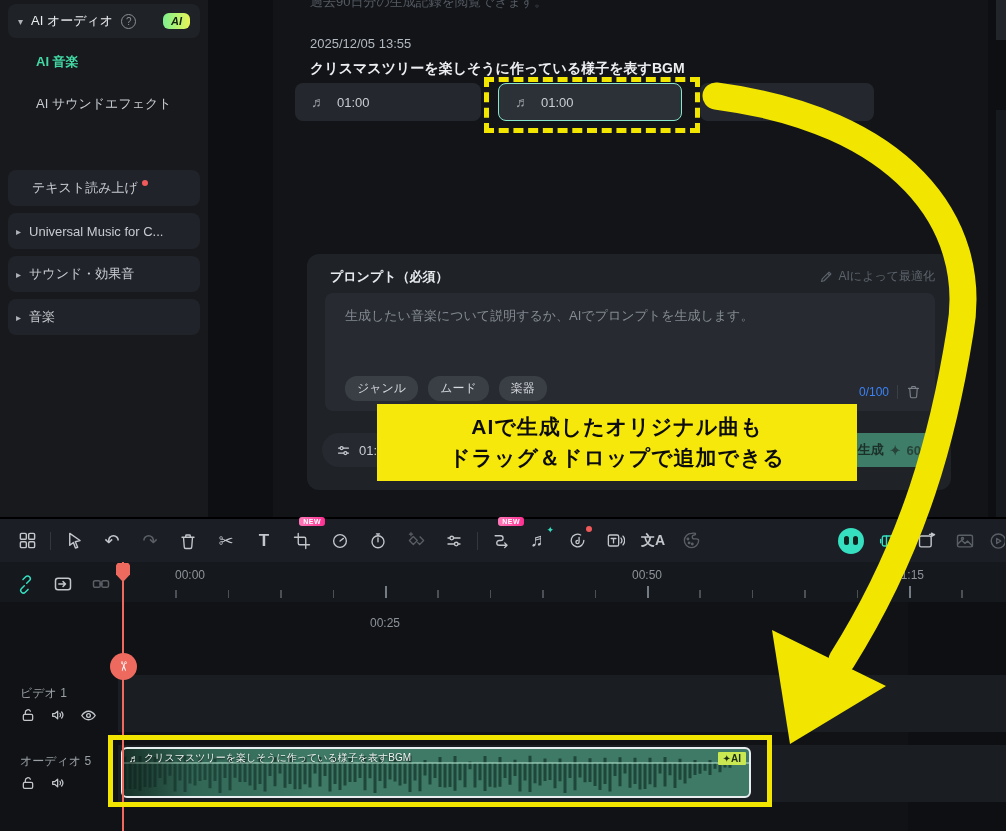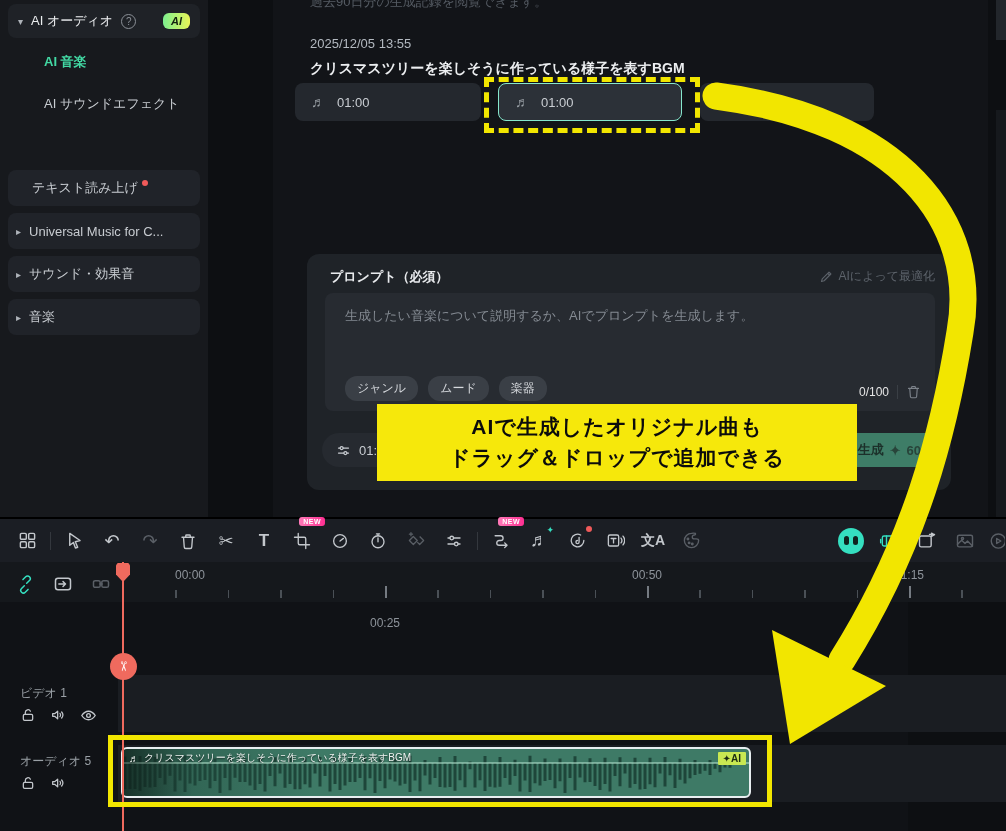--- a/index.html
+++ b/index.html
@@ -11,21 +11,21 @@
   
   .sidebar { left:0; top:0; width:208px; height:517px; background:#17191d; z-index:2; }
   .sb-header { position:absolute; left:8px; top:4px; width:192px; height:34px; background:#1f2227;
     border-radius:8px; display:flex; align-items:center; gap:8px; padding:0 10px; }
   .caret { color:#aeb3b9; font-size:10px; }
   .sb-header-label { color:#eceef0; font-size:13px; font-weight:normal; }
   .help-circle { width:15px; height:15px; border:1.4px solid #8b9097; border-radius:50%;
     color:#8b9097; font-size:10px; line-height:13px; text-align:center; }
   .ai-badge { margin-left:auto; background:linear-gradient(90deg,#7df08f,#e9f557);
     color:#13230f; font-weight:bold; font-style:italic; font-size:11px; padding:2px 8px; border-radius:6px; }
-  .sb-item { position:absolute; left:12px; width:100%; height:36px; display:flex; align-items:center;
+  .sb-item { position:absolute; left:4px; width:100%; height:36px; display:flex; align-items:center;
     padding-left:32px; color:#c8ccd1; font-size:13px; cursor:pointer; }
   .sb-item.pill { left:8px; width:192px; background:#202329; border-radius:8px; padding-left:24px; }
   .sb-item .caret { margin-right:8px; margin-left:-16px; }
   .sb-item.active { color:#42d9a4; font-weight:bold; }
   .red-dot { width:6px; height:6px; background:#f05a5a; border-radius:50%; margin:-10px 0 0 4px; }
 
   
   .main { left:273px; top:0; width:715px; height:517px; background:#121418; z-index:1; }
   .history-note { position:absolute; left:37px; top:-7px; color:#565c64; font-size:13px; }
   .timestamp { position:absolute; left:37px; top:36px; color:#b3b9c0; font-size:13px; }
@@ -39,21 +39,21 @@
     background:#1f2328; border-radius:12px; }
   .prompt-head { position:absolute; left:23px; top:14px; color:#e8eaed; font-size:13px; font-weight:bold; }
   .optimize { position:absolute; right:16px; top:14px; color:#5d636b; font-size:12px;
     display:flex; align-items:center; gap:5px; cursor:pointer; }
   .prompt-box { position:absolute; left:18px; top:39px; width:610px; height:118px;
     background:#272b31; border-radius:8px; }
   .placeholder { position:absolute; left:20px; top:14px; color:#858b93; font-size:13px; }
   .chips { position:absolute; left:20px; bottom:10px; display:flex; gap:10px; }
   .chip { background:#3a3f46; color:#d6d9dd; font-size:12px; padding:4px 12px; border-radius:12px; cursor:pointer; }
   .counter-row { position:absolute; right:14px; bottom:12px; display:flex; align-items:center; gap:8px;
-    color:#e5e5e5; font-size:12px; }
+    color:#3b82f6; font-size:12px; }
   .v-div { width:1px; height:14px; background:#3a3f45; }
   .dur-pill { position:absolute; left:15px; top:179px; height:34px; width:98px; background:#262a30;
     border-radius:17px; display:flex; align-items:center; gap:8px; padding:0 14px;
     color:#c9cdd2; font-size:13px; cursor:pointer; }
   .gen-btn { position:absolute; right:16px; top:179px; height:34px; background:#3e7d67; border:none;
     border-radius:6px; padding:0 14px; color:#1c302a; font-size:13px; font-weight:bold;
     display:flex; align-items:center; gap:6px; cursor:pointer; }
   .gen-cost { color:#28443a; }
 
   

